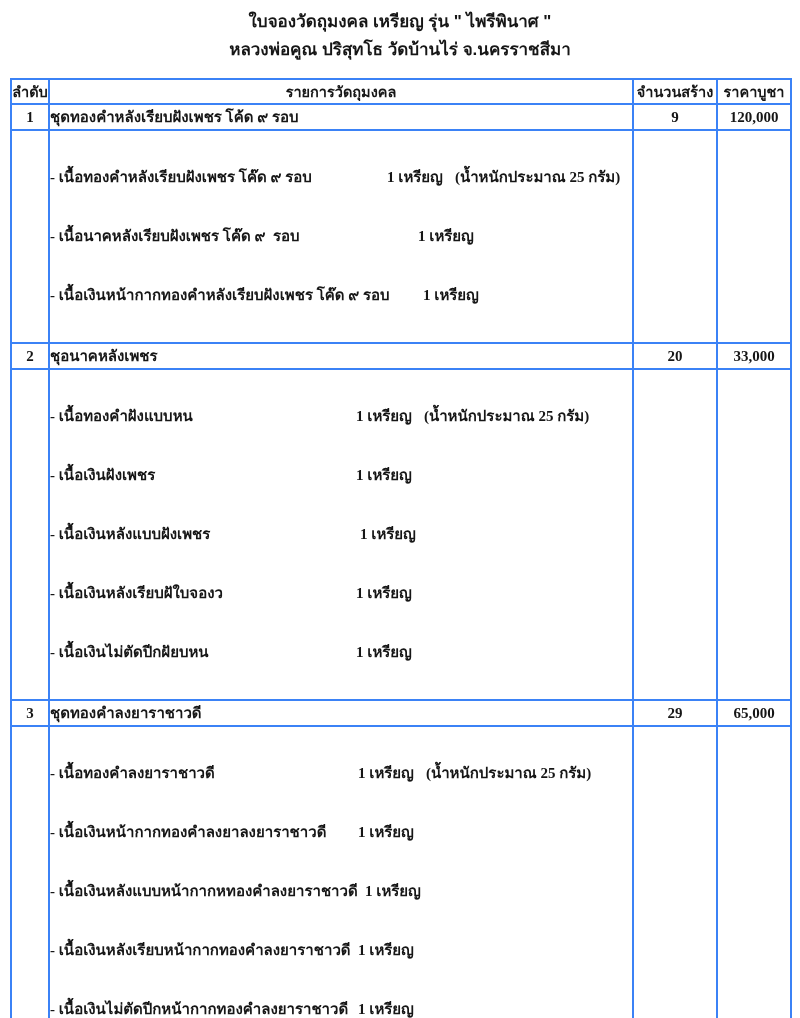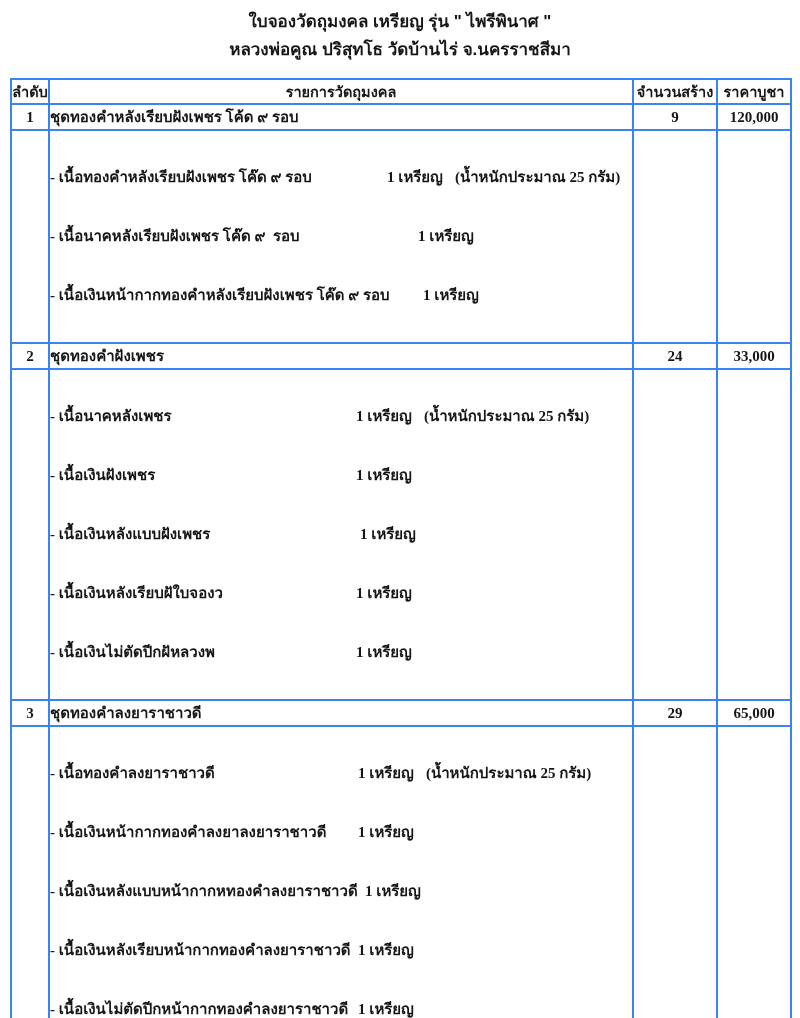--- a/index.html
+++ b/index.html
@@ -72,32 +72,32 @@
         <div class="dline"><span class="lbl">- เนื้อทองคำหลังเรียบฝังเพชร โค๊ด ๙ รอบ</span><span class="tail" style="left:337px"><span>1 เหรียญ</span><span class="note">(น้ำหนักประมาณ 25 กรัม)</span></span></div>
         <div class="dline"><span class="lbl">- เนื้อนาคหลังเรียบฝังเพชร โค๊ด ๙  รอบ</span><span class="tail" style="left:368px"><span>1 เหรียญ</span></span></div>
         <div class="dline"><span class="lbl">- เนื้อเงินหน้ากากทองคำหลังเรียบฝังเพชร โค๊ด ๙ รอบ</span><span class="tail" style="left:373px"><span>1 เหรียญ</span></span></div>
       </td>
       <td class="qty"></td>
       <td class="price"></td>
     </tr>
 
     <tr class="main">
       <td class="no">2</td>
-      <td class="item">ชุดทองคำฝังเพชร</td>
-      <td class="qty">24</td>
+      <td class="item">ชุอนาคหลังเพชร</td>
+      <td class="qty">20</td>
       <td class="price">33,000</td>
     </tr>
     <tr>
       <td class="no"></td>
       <td class="item det">
-        <div class="dline"><span class="lbl">- เนื้อนาคหลังเพชร</span><span class="tail" style="left:306px"><span>1 เหรียญ</span><span class="note">(น้ำหนักประมาณ 25 กรัม)</span></span></div>
+        <div class="dline"><span class="lbl">- เนื้อทองคำฝังแบบหน</span><span class="tail" style="left:306px"><span>1 เหรียญ</span><span class="note">(น้ำหนักประมาณ 25 กรัม)</span></span></div>
         <div class="dline"><span class="lbl">- เนื้อเงินฝังเพชร</span><span class="tail" style="left:306px"><span>1 เหรียญ</span></span></div>
         <div class="dline"><span class="lbl">- เนื้อเงินหลังแบบฝังเพชร</span><span class="tail" style="left:310px"><span>1 เหรียญ</span></span></div>
         <div class="dline"><span class="lbl">- เนื้อเงินหลังเรียบฝัใบจองว</span><span class="tail" style="left:306px"><span>1 เหรียญ</span></span></div>
-        <div class="dline"><span class="lbl">- เนื้อเงินไม่ตัดปีกฝัหลวงพ</span><span class="tail" style="left:306px"><span>1 เหรียญ</span></span></div>
+        <div class="dline"><span class="lbl">- เนื้อเงินไม่ตัดปีกฝัยบหน</span><span class="tail" style="left:306px"><span>1 เหรียญ</span></span></div>
       </td>
       <td class="qty"></td>
       <td class="price"></td>
     </tr>
 
     <tr class="main">
       <td class="no">3</td>
       <td class="item">ชุดทองคำลงยาราชาวดี</td>
       <td class="qty">29</td>
       <td class="price">65,000</td>

